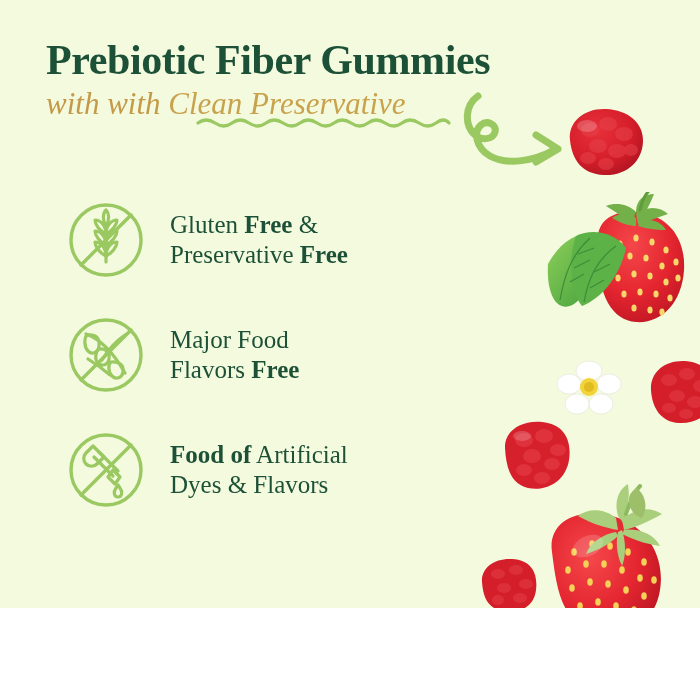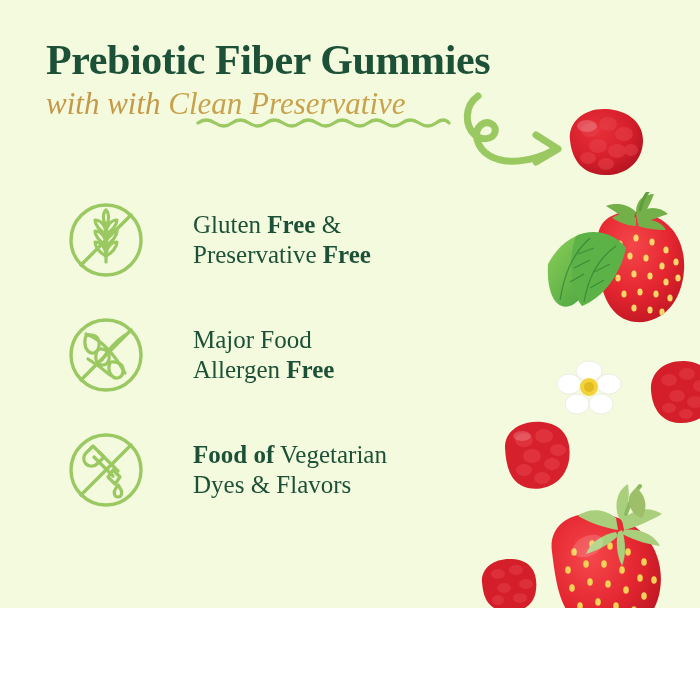--- a/index.html
+++ b/index.html
@@ -63,21 +63,20 @@
   .benefits {
     position: absolute;
     left: 66px;
     top: 182px;
     width: 400px;
   }
   .benefit {
     display: flex;
     align-items: center;
     height: 115px;
-    gap: 23px;
   }
   .benefit-icon {
     width: 80px;
     height: 80px;
     flex: 0 0 80px;
     margin-right: 24px;
   }
   .benefit-icon svg { display: block; width: 80px; height: 80px; }
   .benefit-text {
     font-family: "Liberation Serif", serif;
@@ -169,40 +168,40 @@
             <path d="M45,47 C53,46 58,50 57,57 C56,63 50,65 46,61 C42,57 42,49 45,47 Z"></path>
             <path d="M20,19 C34,24 47,37 59,58"></path>
             <path d="M59,20 C50,26 42,35 36,45"></path>
             <path d="M22,44 C30,49 37,54 44,60"></path>
           </g>
           <path d="M15,65 L65,15" fill="none" stroke="#9ac861" stroke-width="3.4" stroke-linecap="round"></path>
         </svg>
       </div>
       <div class="benefit-text">
         <span class="ln"><span>Major Food</span><b></b><span></span></span>
-        <span class="ln"><span>Allergen </span><b>Free</b><span></span></span>
+        <span class="ln"><span>Flavors </span><b>Free</b><span></span></span>
       </div>
     </div>
 
     <div class="benefit">
       <div class="benefit-icon">
         <svg viewBox="0 0 80 80">
           <circle cx="40" cy="40" r="35" fill="none" stroke="#9ac861" stroke-width="3.4"></circle>
           <g fill="none" stroke="#9ac861" stroke-width="3.2" stroke-linejoin="round" stroke-linecap="round">
             <path d="M20,23 C17,26 17,31 20,34 C23,37 28,37 31,34 L38,27 L27,16 L20,23 Z"></path>
             <path d="M33,22 L52,41"></path>
             <path d="M28,27 L47,46"></path>
             <path d="M47,40 L54,47 L49,54 L42,47 Z"></path>
             <path d="M50,58 C47,62 48,67 52,67 C56,67 57,62 54,58 L52,55 Z"></path>
           </g>
           <path d="M15,65 L65,15" fill="none" stroke="#9ac861" stroke-width="3.4" stroke-linecap="round"></path>
         </svg>
       </div>
       <div class="benefit-text">
-        <span class="ln"><span></span><b>Food of</b><span> Vegetarian</span></span>
+        <span class="ln"><span></span><b>Food of</b><span> Artificial</span></span>
         <span class="ln"><span>Dyes &amp; Flavors</span><b></b><span></span></span>
       </div>
     </div>
 
   </div>
 
   <div class="art">
 
     <svg class="gummy-1" viewBox="0 0 90 76">
       <defs>

